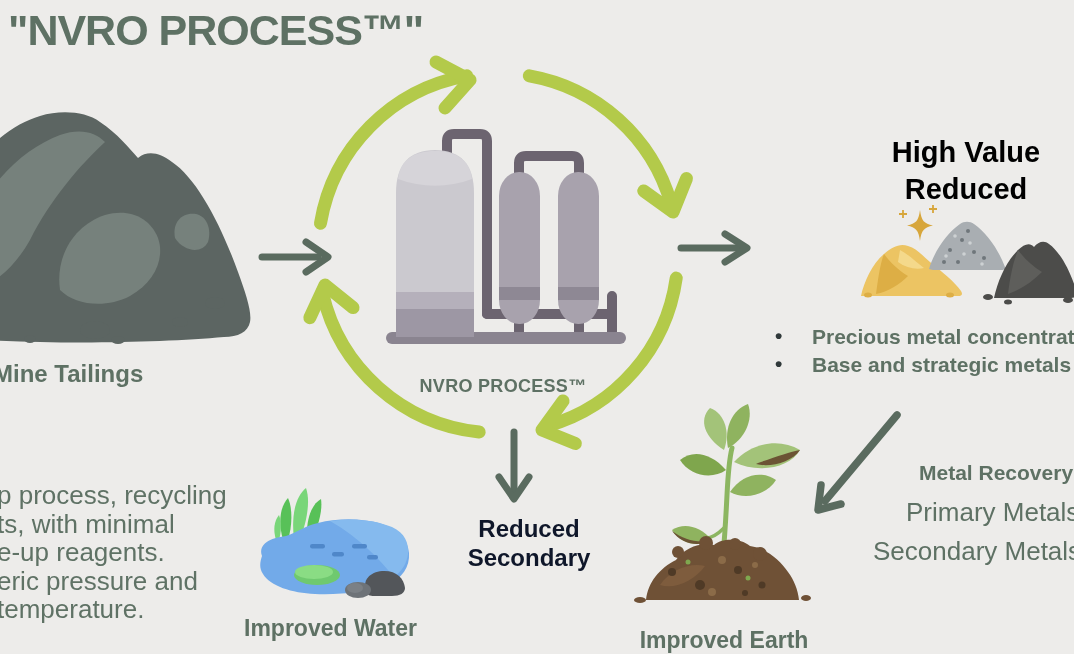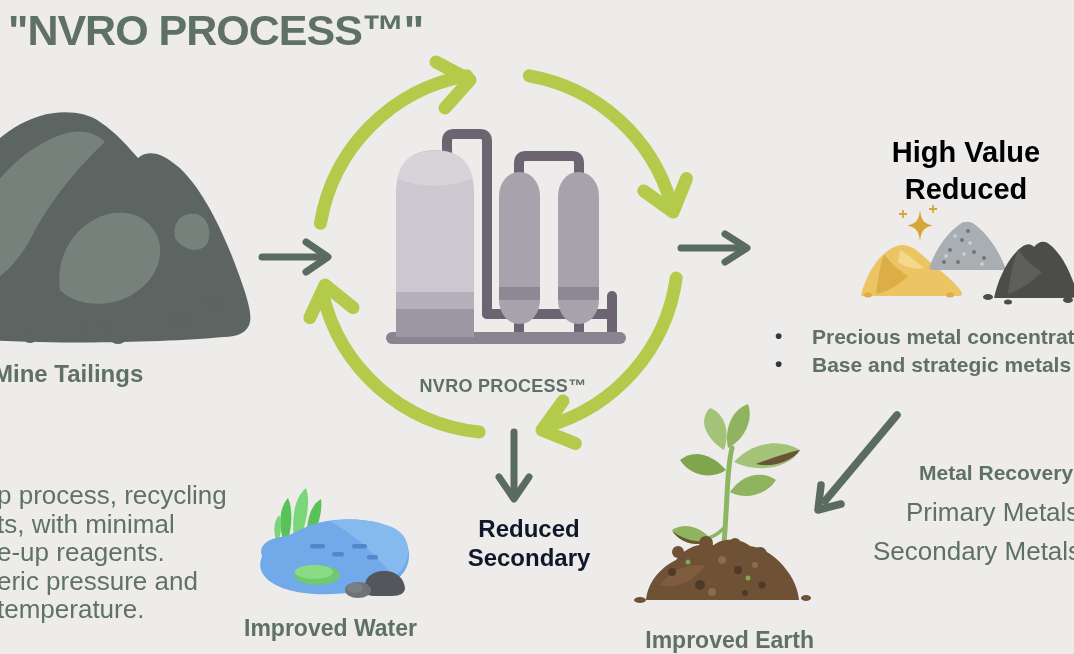--- a/index.html
+++ b/index.html
@@ -40,21 +40,21 @@
     color:#30393A;font-size:21px;
   }
   .mr-heading{left:919px;top:461px;font-size:21px;font-weight:700;}
   .mr-line1{left:906px;top:497px;font-size:26px;font-weight:400;}
   .mr-line2{left:873px;top:536px;font-size:26px;font-weight:400;}
   .reduced{
     left:429px;top:514px;width:200px;text-align:center;
     font-size:24px;font-weight:700;line-height:29px;color:#0f172a;
   }
   .water-label{left:244px;top:615px;width:182px;font-size:23px;font-weight:700;}
-  .earth-label{left:634px;top:627px;width:180px;text-align:right;font-size:23px;font-weight:700;}
+  .earth-label{left:634px;top:627px;width:180px;text-align:center;font-size:23px;font-weight:700;}
   .left-note{
     left:-3px;top:481px;
     font-size:26px;font-weight:400;line-height:28.5px;color:#5F7265;
     white-space:nowrap;
   }
 </style>
 </head>
 <body>
 
 <div class="slide">

